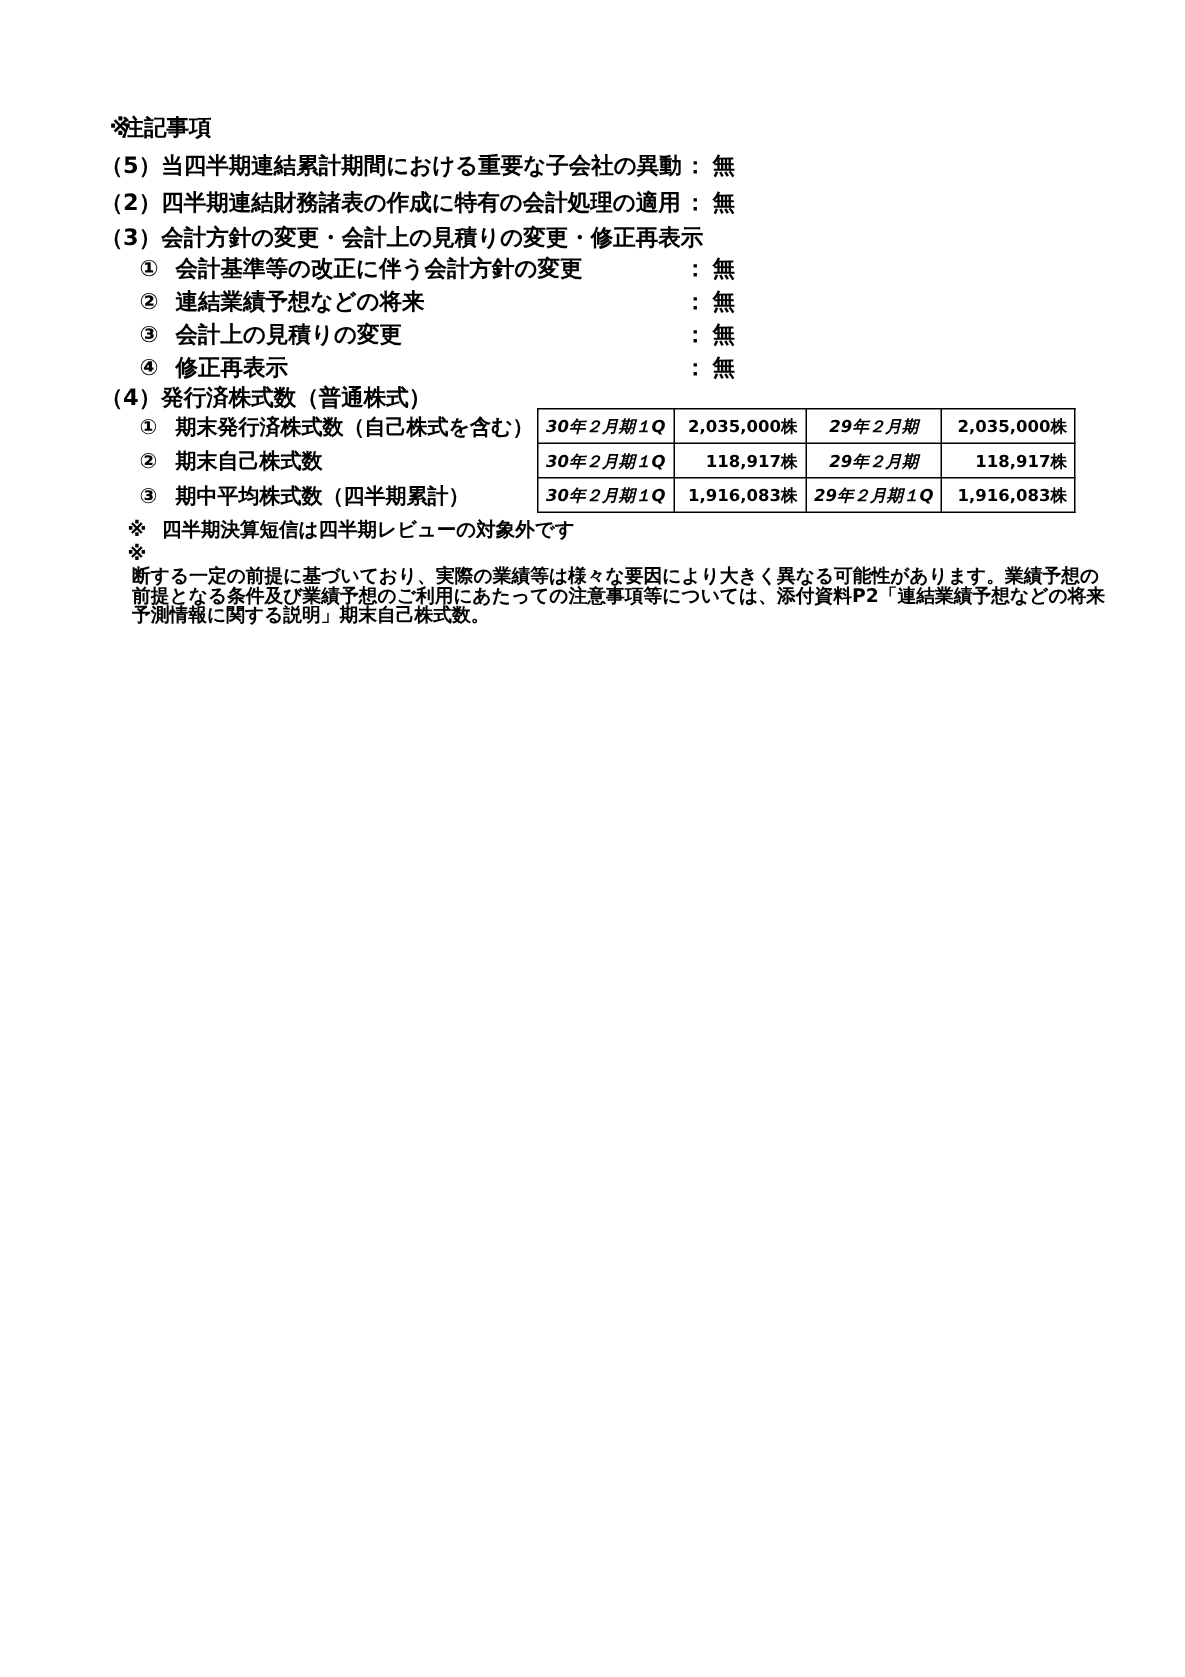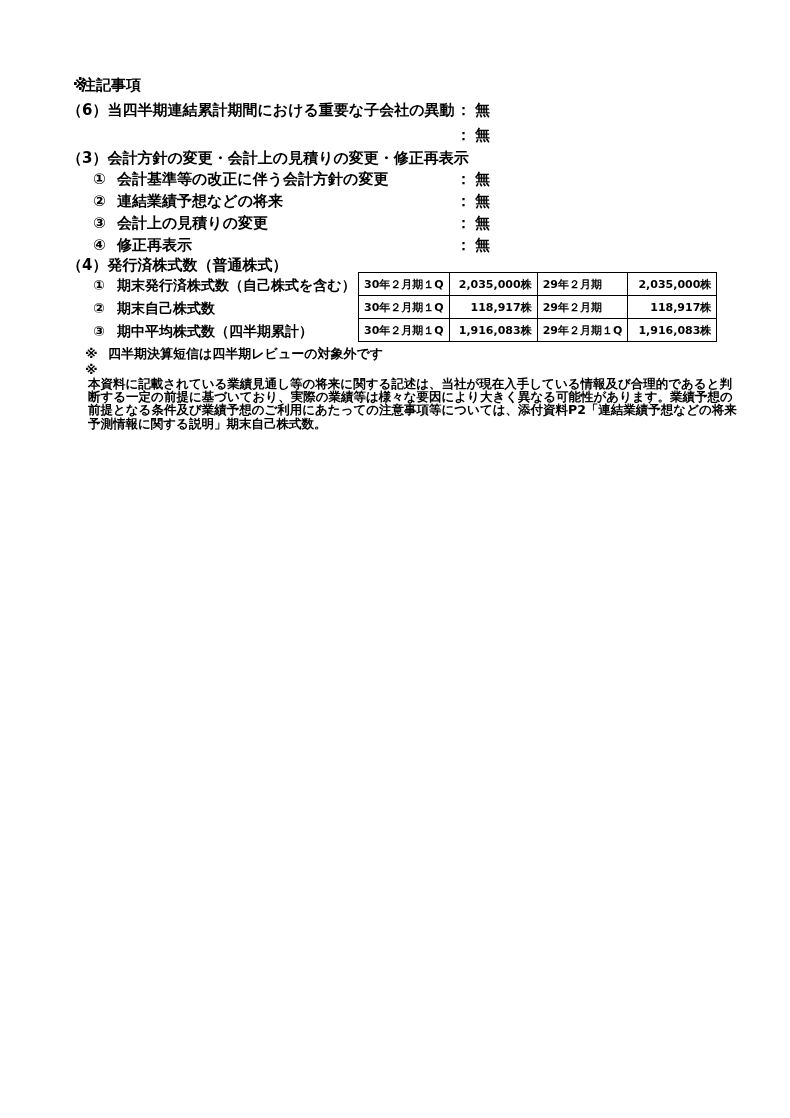--- a/index.html
+++ b/index.html
@@ -45,21 +45,21 @@
     color: #000000;
   }
   table.shares td {
     border: 1px solid #000000;
     height: 22px;
     padding: 0 5px;
     white-space: pre;
     vertical-align: middle;
     overflow: hidden;
   }
-  td.c-period { text-align: left; }
+  td.c-period { text-align: center; font-style: italic; }
   td.c-value  { text-align: right; }
 
   
   .disclaimer {
     position: absolute;
     left: 88px;
     top: 377px;
     width: 660px;
     font-size: 12.5px;
     line-height: 13.2px;
@@ -72,26 +72,27 @@
 <body>
 
 <div class="page">
 
   <div class="row fs-main" style="top:77px">
     <span class="marker" style="left:73px">※</span>
     <span style="left:81px">注記事項</span>
   </div>
 
   <div class="row fs-main" style="top:102px">
-    <span style="left:67px">（6）当四半期連結累計期間における重要な子会社の異動</span>
+    <span style="left:67px">（5）当四半期連結累計期間における重要な子会社の異動</span>
     <span style="left:456px">：</span>
     <span style="left:475px">無</span>
   </div>
 
   <div class="row fs-main" style="top:127px">
+    <span style="left:67px">（2）四半期連結財務諸表の作成に特有の会計処理の適用</span>
     <span style="left:456px">：</span>
     <span style="left:475px">無</span>
   </div>
 
   <div class="row fs-main" style="top:150px">
     <span style="left:67px">（3）会計方針の変更・会計上の見積りの変更・修正再表示</span>
   </div>
 
   <div class="row fs-main" style="top:171px">
     <span style="left:93px">①</span>
@@ -166,19 +167,18 @@
 
   <div class="row fs-foot" style="top:346px">
     <span class="marker" style="left:85px">※</span>
     <span style="left:108px">四半期決算短信は四半期レビューの対象外です</span>
   </div>
   <div class="row fs-foot" style="top:362px">
     <span class="marker" style="left:85px">※</span>
   </div>
 
   <div class="disclaimer">
-    <div>本資料に記載されている業績見通し等の将来に関する記述は、当社が現在入手している情報及び合理的であると判</div>
     <div>断する一定の前提に基づいており、実際の業績等は様々な要因により大きく異なる可能性があります。業績予想の</div>
     <div>前提となる条件及び業績予想のご利用にあたっての注意事項等については、添付資料P2「連結業績予想などの将来</div>
     <div>予測情報に関する説明」期末自己株式数。</div>
   </div>
 
 </div>
 
 </body></html>

